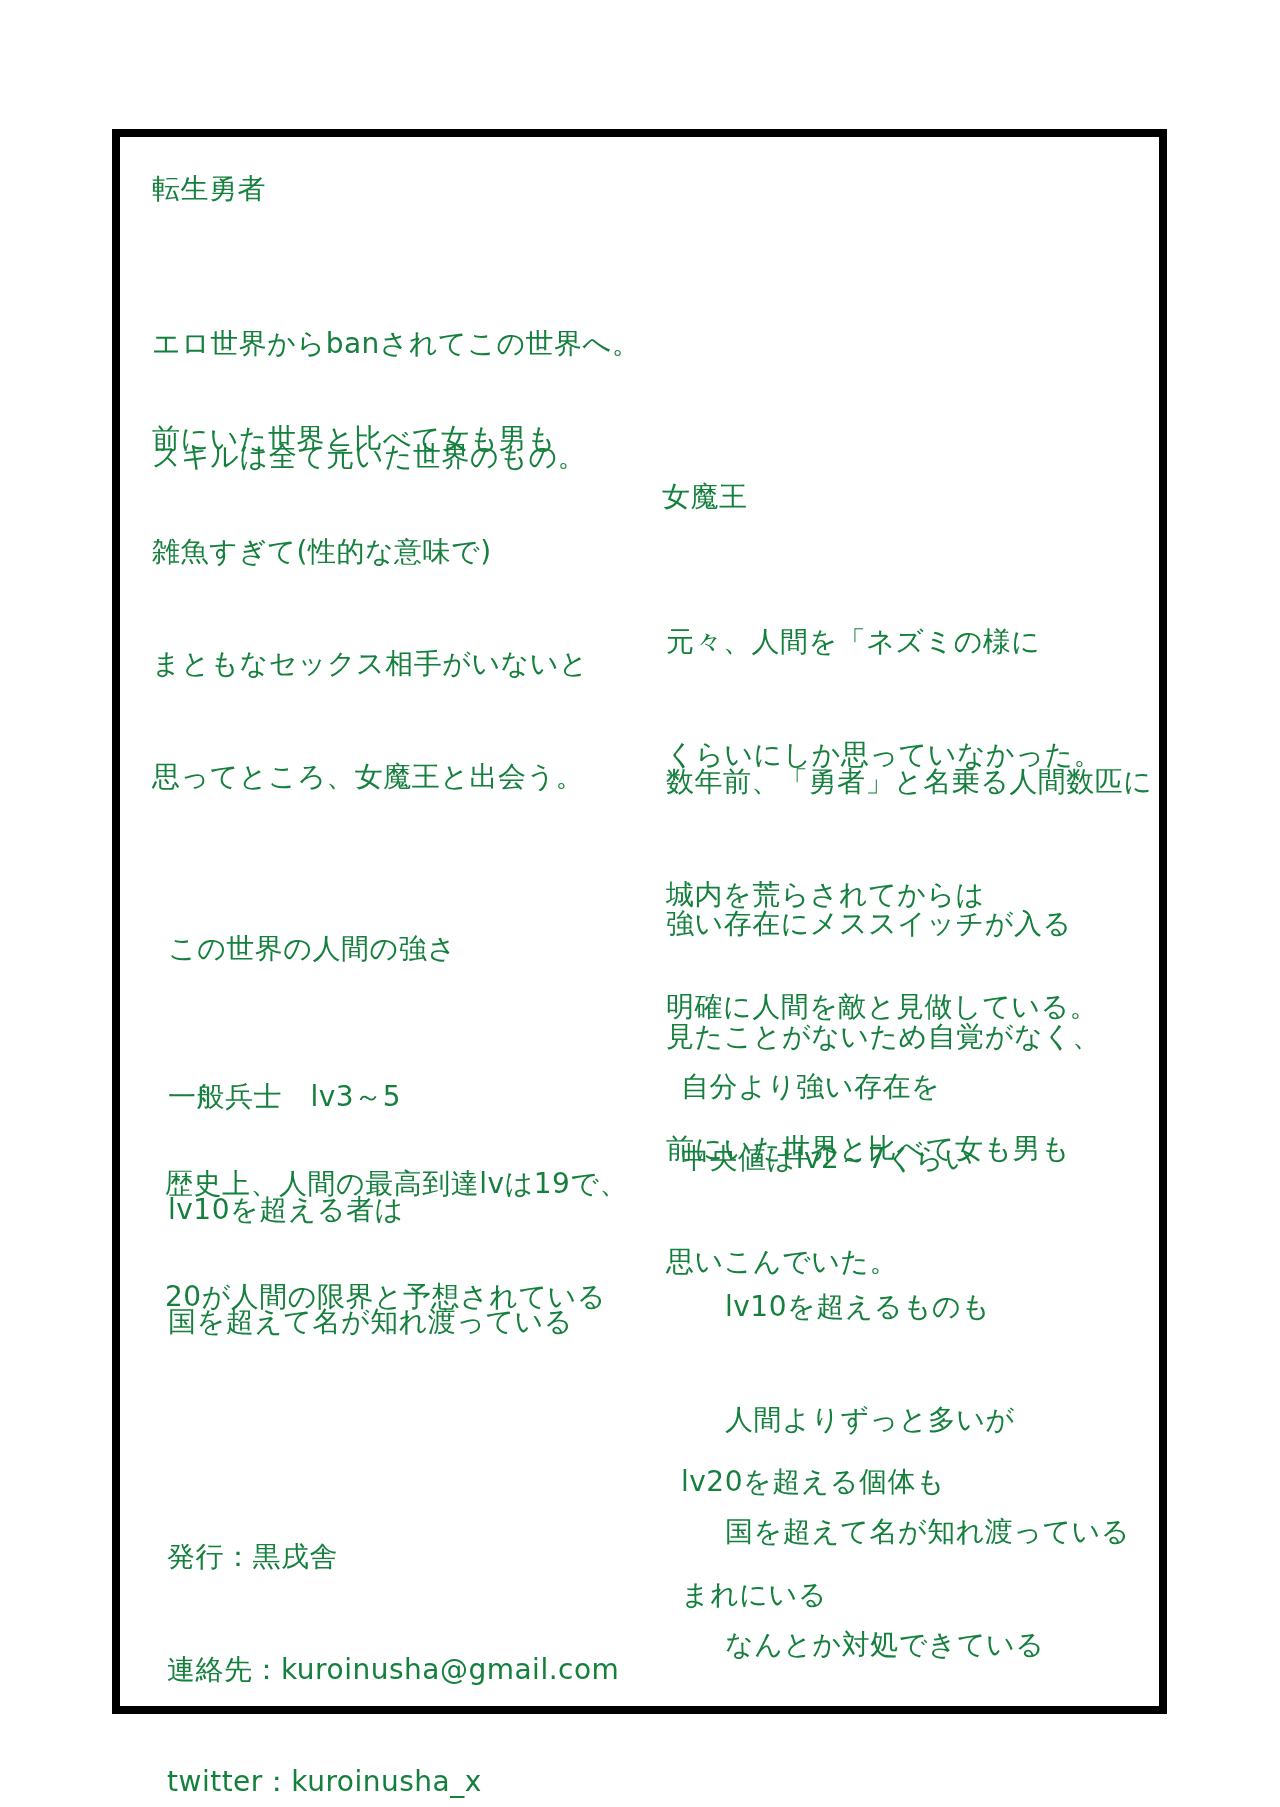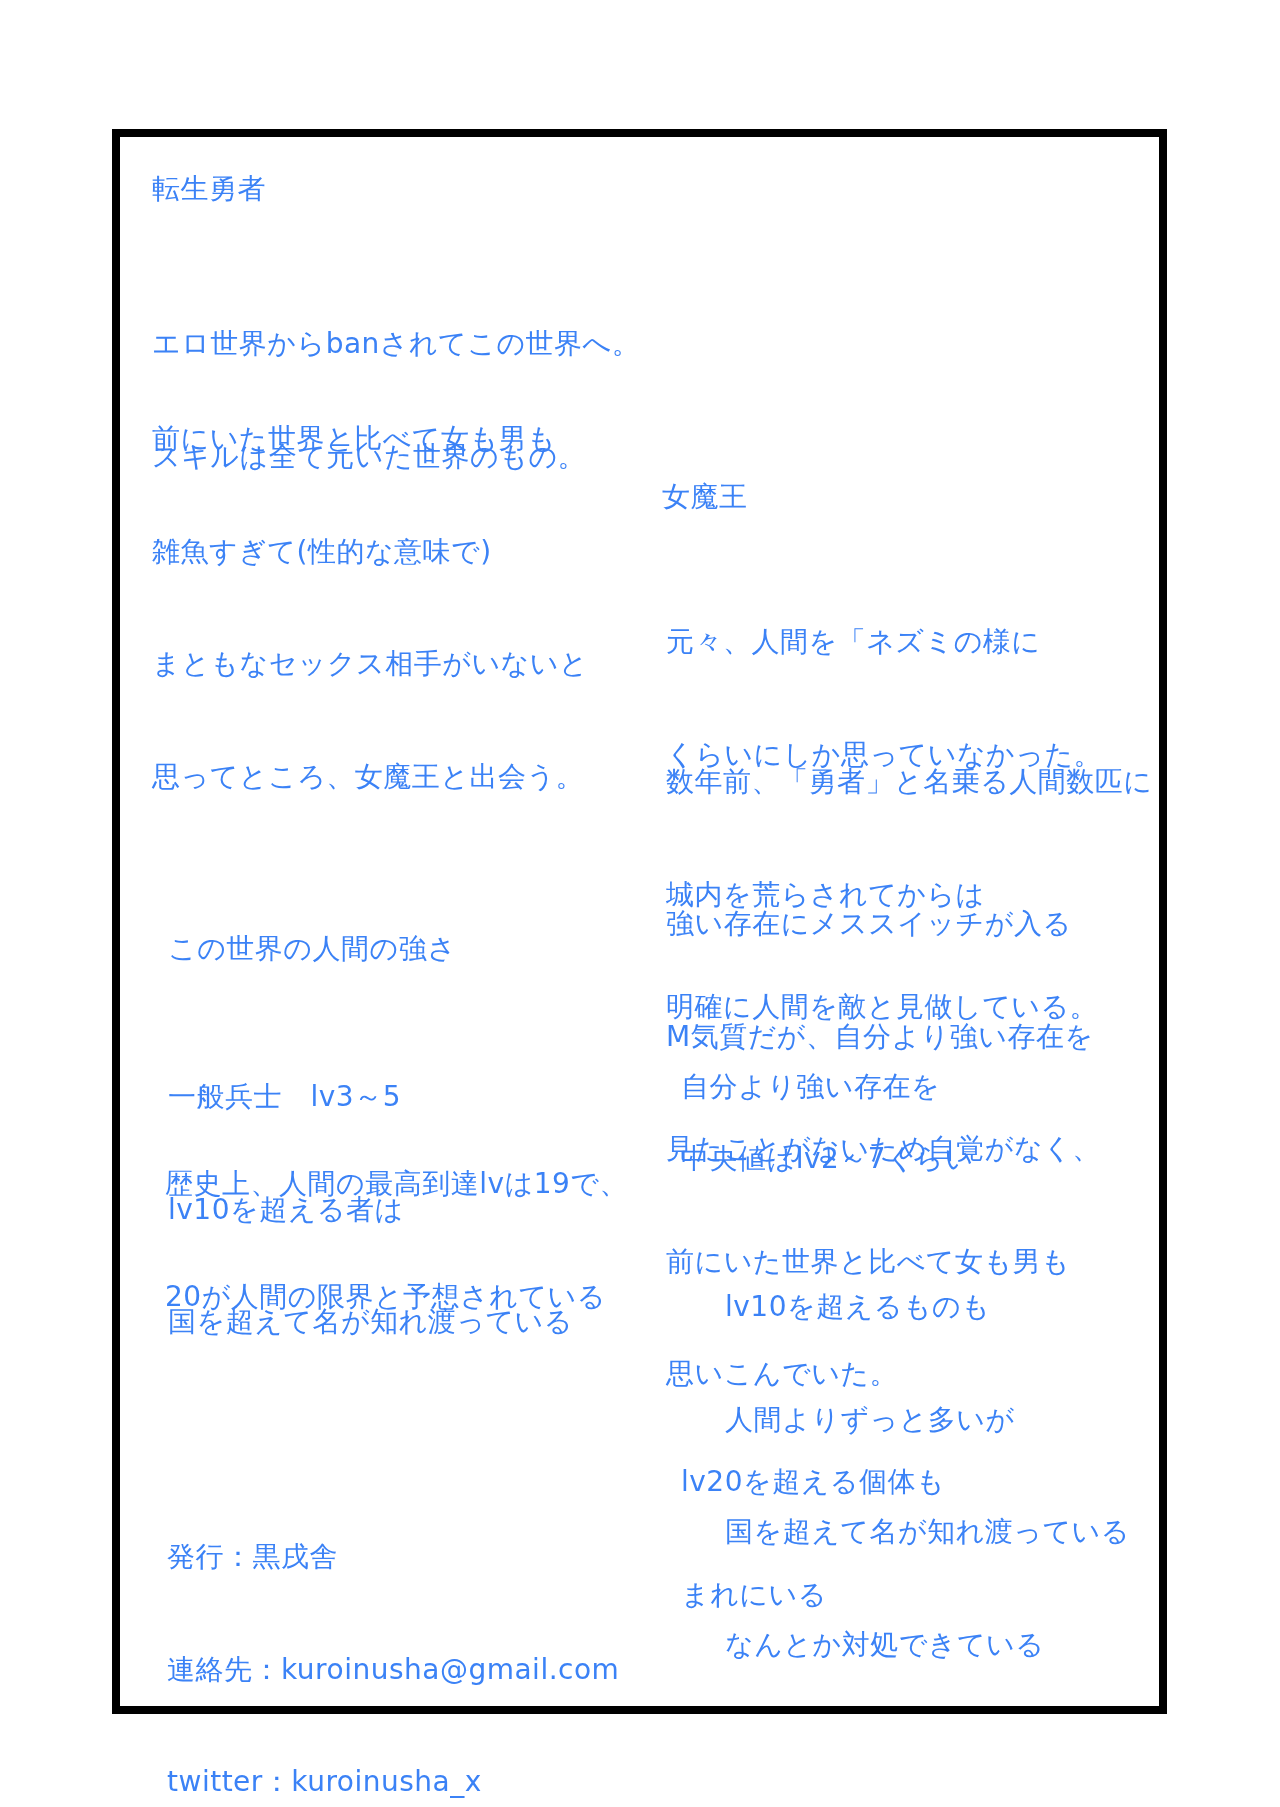--- a/index.html
+++ b/index.html
@@ -25,21 +25,21 @@
     border: 8px solid #000000;
     box-sizing: border-box;
     background: #ffffff;
   }
   .para {
     position: absolute;
     font-size: 28px;
     line-height: 37.5px;
     letter-spacing: 0.5px;
     white-space: pre;
-    color: #3b82f6;
+    color: #15803d;
   }
   .title {
     font-size: 28px;
   }
   .tl {
     height: 37.5px;
   }
 </style>
 </head>
 <body>
@@ -90,21 +90,20 @@
   </div>
 
   <div class="para" style="left:666px; top:688px;">
     <div class="tl">数年前、「勇者」と名乗る人間数匹に</div>
     <div class="tl">城内を荒らされてからは</div>
     <div class="tl">明確に人間を敵と見做している。</div>
   </div>
 
   <div class="para" style="left:666px; top:830px;">
     <div class="tl">強い存在にメススイッチが入る</div>
-    <div class="tl">M気質だが、自分より強い存在を</div>
     <div class="tl">見たことがないため自覚がなく、</div>
     <div class="tl">前にいた世界と比べて女も男も</div>
     <div class="tl">思いこんでいた。</div>
   </div>
 
   <div class="para title" style="left:681px; top:1068px;">自分より強い存在を</div>
 
   <div class="para" style="left:681px; top:1140px;">中央値はlv2～7くらい</div>
 
   <div class="para" style="left:681px; top:1213px;margin-left:44px;">

